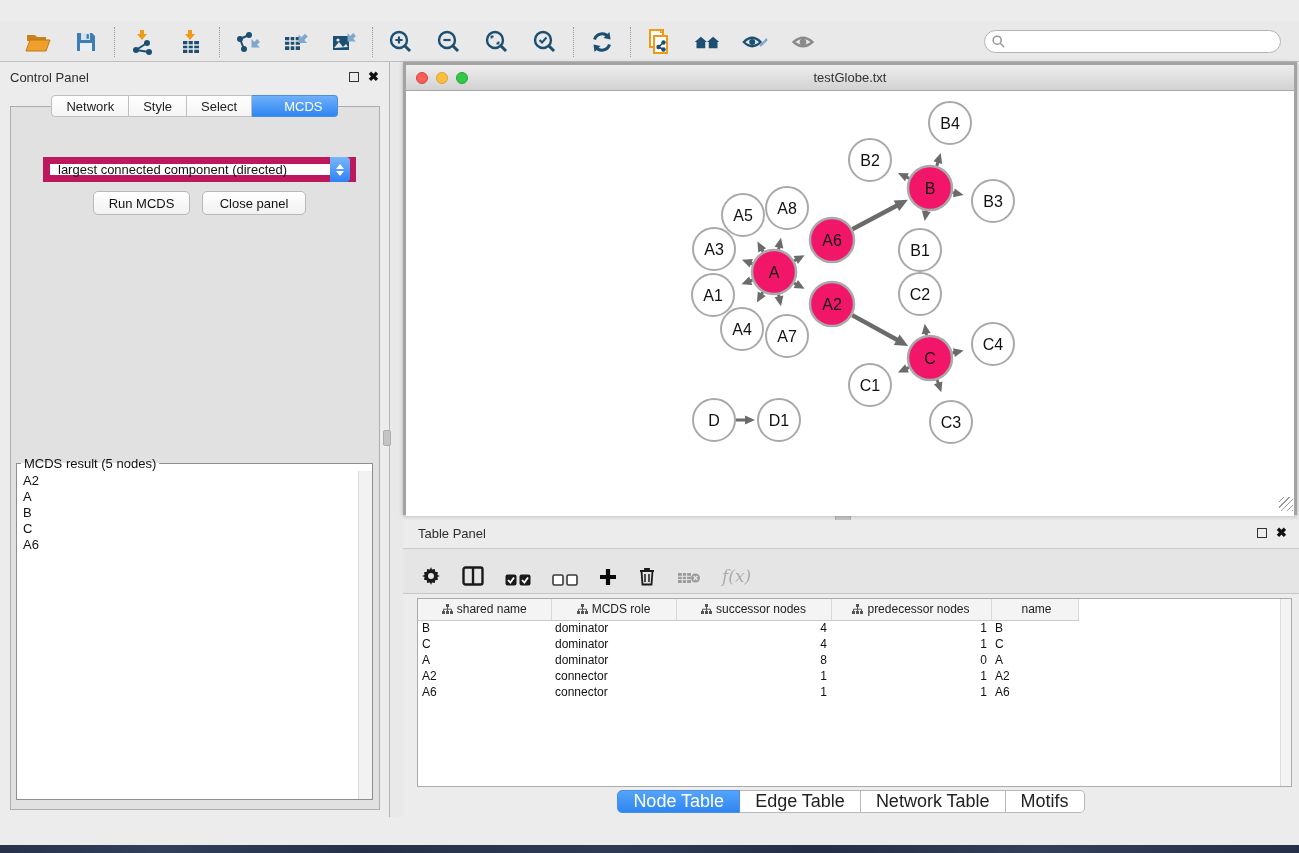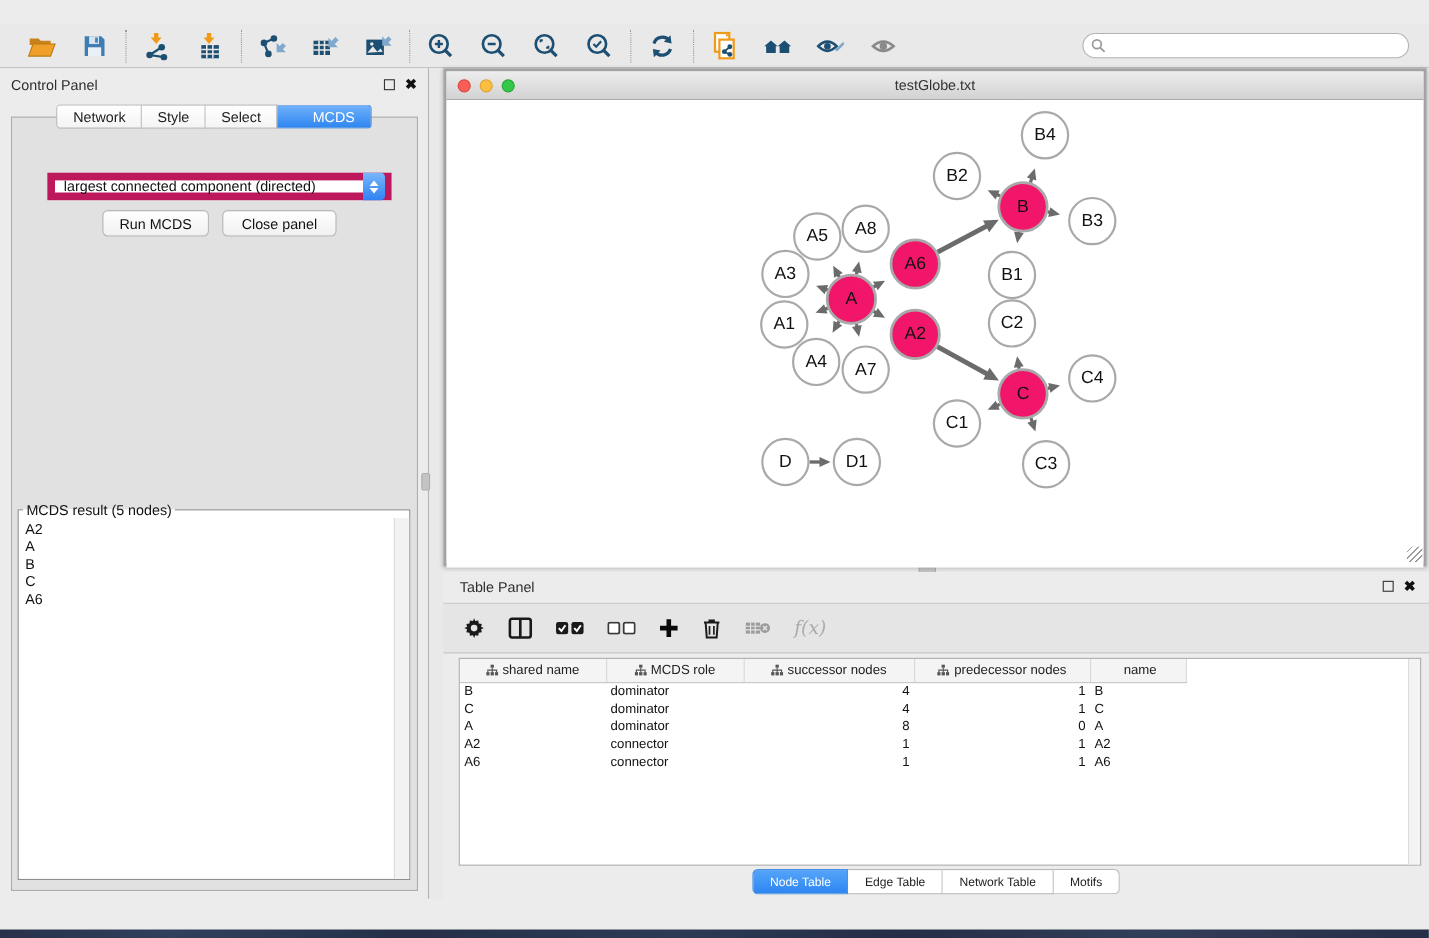--- a/index.html
+++ b/index.html
@@ -84,36 +84,36 @@
   #nw-canvas { position:relative; width:100%; height:425px; background:#FFF; overflow:hidden; }
   #graph-svg text { font-family:"Liberation Sans", sans-serif; }
   #nw-grip { position:absolute; right:1px; bottom:1px; width:14px; height:14px;
     background:repeating-linear-gradient(135deg, transparent 0 3px, #9B9B9B 3px 4px); }
 
   
   #table-panel { position:absolute; left:13px; top:458px; width:896px; height:297px; background:#ECECEC; }
   #tp-head { height:26px; display:flex; align-items:center; padding:0 3px 0 15px; }
   #tp-toolbar { position:absolute; left:0; right:0; top:28px; height:46px; background:#E5E5E5;
     border-top:1px solid #CACACA; border-bottom:1px solid #C6C6C6; display:flex; align-items:center; gap:21px; padding-left:18px; }
-  .tp-btn { display:flex; align-items:center; justify-content:center; height:30px; }
+  .tp-btn { display:flex; align-items:flex-end; justify-content:center; height:30px; }
   #fx-label { font-family:"DejaVu Serif", serif; font-style:italic; font-size:17px; color:#ABABAB; }
 
   #table-wrap { position:absolute; left:14px; right:7px; top:78px; height:189px; background:#FFF;
     border:1px solid #ABABAB; overflow:hidden; }
   #node-table { border-collapse:collapse; table-layout:fixed; width:660px;padding-left:16px; }
   #node-table th { height:21px; background:#F4F4F4; border-right:1px solid #D8D8D8; border-bottom:1px solid #C9C9C9;
     font-size:12px; font-weight:normal; color:#222; text-align:center; vertical-align:middle; }
   #node-table th .thlab { vertical-align:1px; margin-left:4px; }
   #node-table td { height:16px; font-size:12px; color:#111; padding:0 4px; white-space:nowrap; }
   td.al { text-align:left; padding-left:10px; }
   td.ar { text-align:right; padding-right:14px; }
   #tbl-vscroll { position:absolute; top:0; bottom:0; right:0; width:11px; background:#F4F4F4; border-left:1px solid #DDD; }
 
   #tp-tabs { position:absolute; left:0; right:0; top:270px; display:flex; justify-content:center; }
-  .tp-tab { height:23px; font-size:11px; color:#222; background:#FFF; border:1px solid #B9B9B9; border-left-width:0;
+  .tp-tab { height:23px; font-size:18px; color:#222; background:#FFF; border:1px solid #B9B9B9; border-left-width:0;
     display:flex; align-items:center; justify-content:center; padding:0 15px; }
   .tp-tab:first-child { border-left-width:1px; border-radius:5px 0 0 5px; }
   .tp-tab:last-child { border-radius:0 5px 5px 0; }
   .tp-tab.active { background:linear-gradient(#55A4F8,#2E86F2); color:#FFF; border-color:#4A8FE0; }
 
   
   #statusbar { position:absolute; left:0; top:858px; width:1299px; height:28px; background:#ECECEC;
     border-top:1px solid #C2C2C2; display:flex; align-items:center; }
   #list-btn { margin-left:8px; width:28px; height:22px; background:#E7E7E7; border:1px solid #A9A9A9;
     border-radius:3px; display:flex; align-items:center; justify-content:center; }

